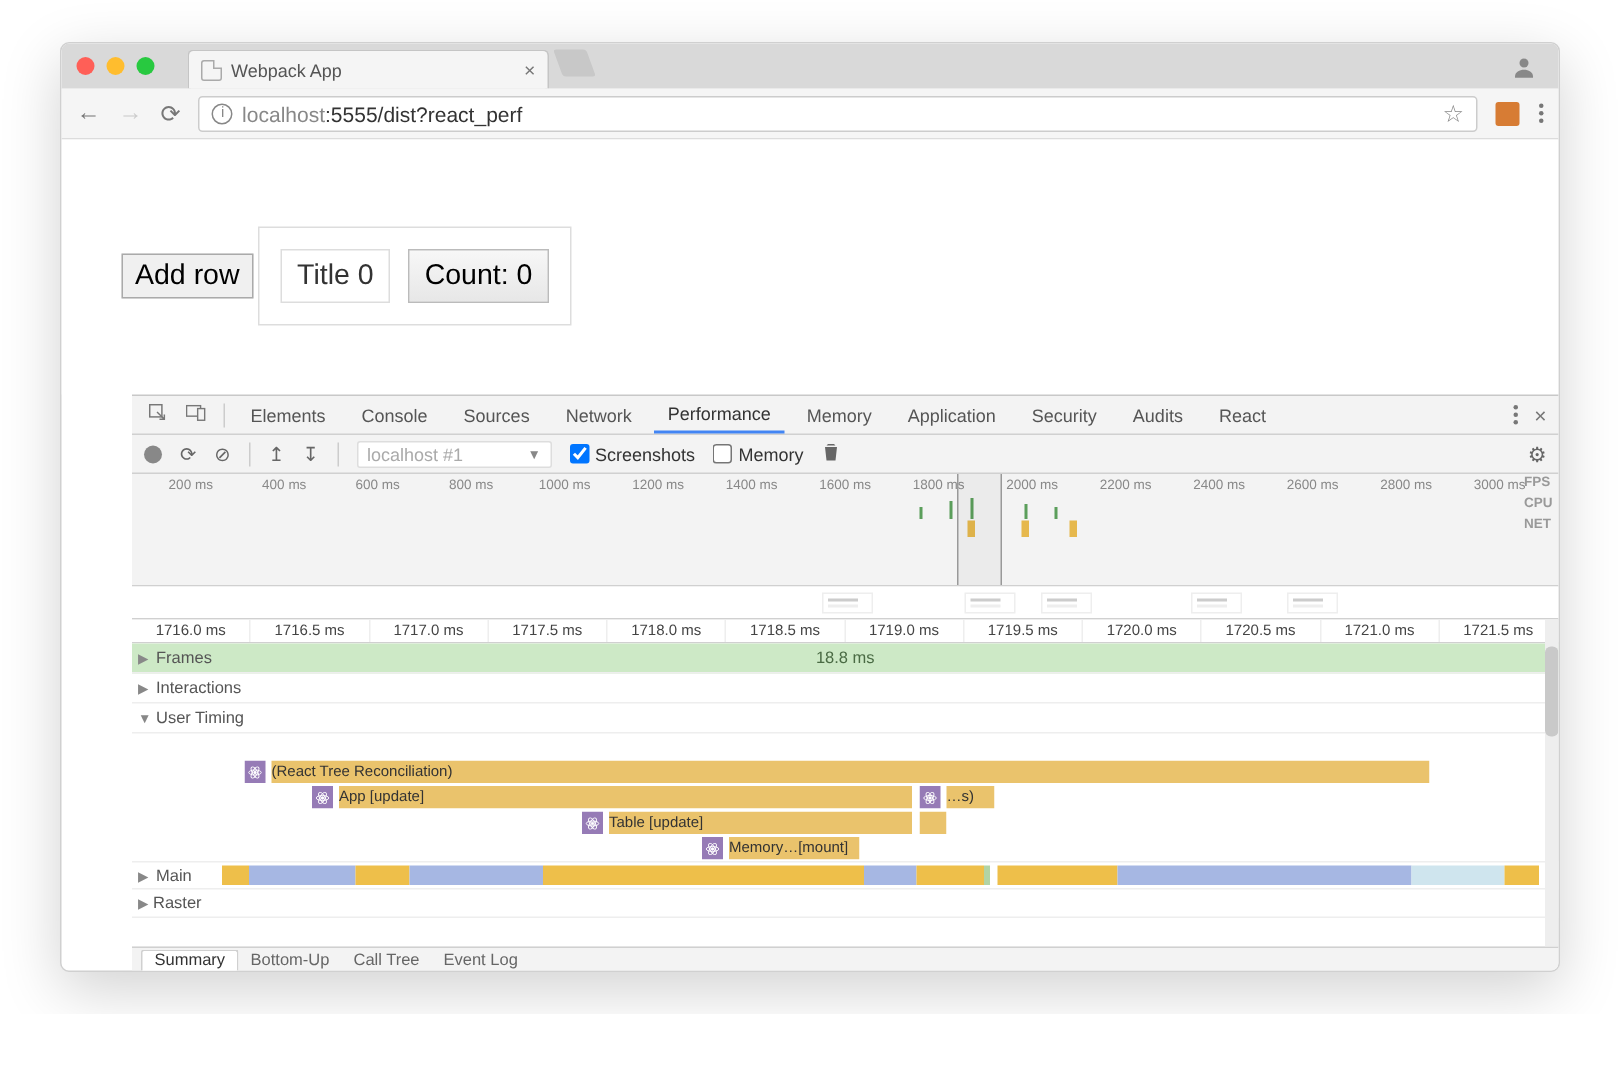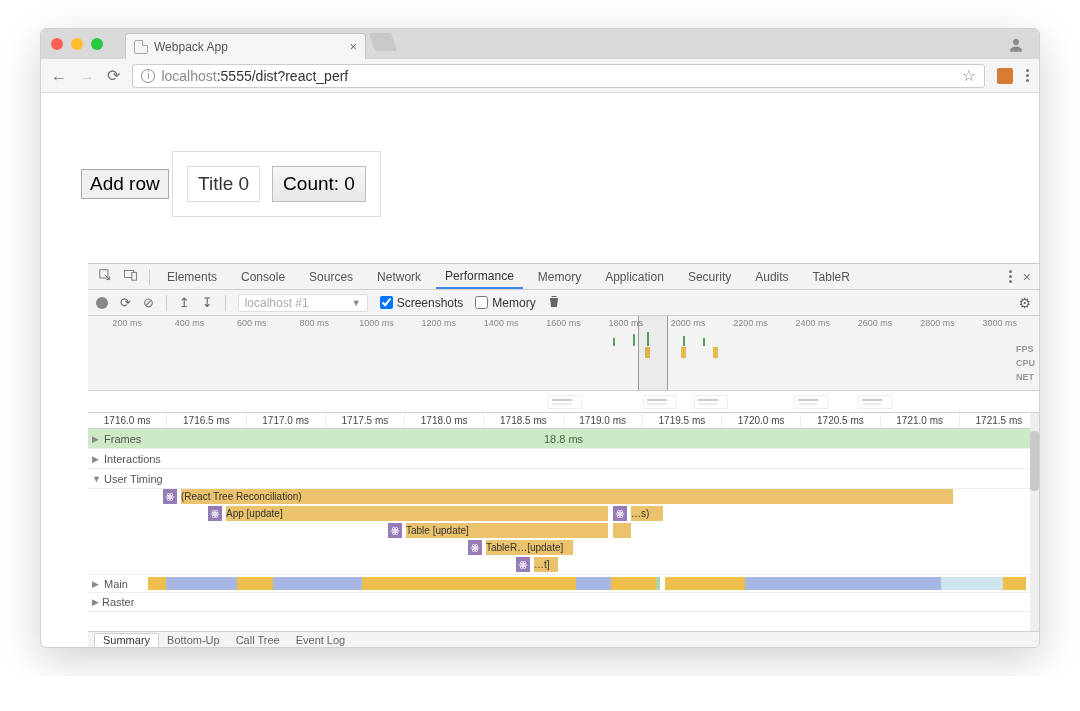--- a/index.html
+++ b/index.html
@@ -55,21 +55,21 @@
   .dropdown { display: flex; align-items: center; gap: 16px; color: #999; border: 1px solid #ddd; padding: 1px 6px; border-radius: 2px; width: 130px; background: #fff; }
   .dropdown .dd-label { flex: 1; color: #aaa; }
   .dropdown .caret { font-size: 9px; color: #888; }
   .chk { display: flex; align-items: center; gap: 4px; }
   .chk input { width: 13px; height: 13px; margin: 0; }
   .gear { margin-left: auto; font-size: 14px; color: #666; }
 
   .overview { height: 75px; background: #f3f3f3; border-bottom: 1px solid #d0d0d0; position: relative; font-size: 9px; color: #888; }
   .ov-ticks { display: flex; padding: 2px 8px 0 8px; position: relative; height: 11px; }
   .ov-ticks span { flex: 1; text-align: center; }
-  .ov-labels { position: absolute; right: 4px; top: 28px; display: flex; flex-direction: column; gap: 4px; font-size: 9px; font-weight: bold; color: #999; }
+  .ov-labels { position: absolute; right: 4px; top: 0; display: flex; flex-direction: column; gap: 4px; font-size: 9px; font-weight: bold; color: #999; }
   .ov-window { position: absolute; left: 550px; top: 0; bottom: 0; width: 30px; border-left: 1px solid #999; border-right: 1px solid #999; background: rgba(0,0,0,0.03); pointer-events: none; }
   .ov-spikes { position: absolute; left: 525px; top: 20px; width: 140px; height: 40px; }
   .ov-spikes .sp { position: absolute; bottom: 30px; width: 2px; background: #5b9e5b; }
   .ov-spikes .sy { position: absolute; bottom: 18px; width: 5px; height: 11px; background: #e6b84d; }
 
   .minimap { height: 22px; background: #fff; border-bottom: 1px solid #d0d0d0; display: flex; position: relative; }
   .minimap .mini { position: absolute; top: 4px; width: 34px; height: 14px; background: #fff; border: 1px solid #eee; }
   .minimap .mini::after { content:''; position:absolute; left:3px; top:3px; width:20px; height:2px; background:#ccc; box-shadow: 0 4px 0 #eee; }
 
   .ticks { height: 16px; background: #fff; border-bottom: 1px solid #d0d0d0; display: flex; font-size: 10px; color: #444; }
@@ -77,21 +77,21 @@
 
   .lanes { background: #fff; font-size: 11px; position: relative; }
   .lane { height: 20px; border-bottom: 1px solid #eee; display: flex; align-items: center; padding-left: 4px; color: #555; position: relative; }
   .lane.frames { background: #cde9c6; }
   .lane .expander { width: 10px; color: #888; font-size: 9px; margin-right: 2px; }
   .lane .lane-label { width: 80px; }
   .frames-val { position: absolute; left: 50%; transform: translateX(-50%); color: #4a6b44; }
 
   .ut-rows { padding-left: 0; }
   .ut-row { height: 17px; position: relative; }
-  .bar { position: absolute; top: 0; height: 15px; display: flex; align-items: center; font-size: 10px; color: #333; white-space: nowrap; overflow: hidden; }
+  .bar { position: absolute; top: 18px; height: 15px; display: flex; align-items: center; font-size: 10px; color: #333; white-space: nowrap; overflow: hidden; }
   .bar .bcap { width: 14px; height: 15px; background: #967bb6; display: inline-flex; align-items: center; justify-content: center; margin-right: 4px; flex-shrink: 0; }
   .bar .bcap svg { width: 10px; height: 10px; }
   .bar-body { background: #eac36c; height: 15px; display: flex; align-items: center; padding-right: 6px; flex: 1; }
 
   .mainlane { height: 19px; background: #fff; border-top: 1px solid #eee; border-bottom: 1px solid #eee; display: flex; align-items: center; position: relative; padding-left: 4px;}
   .mainlane .expander { width: 10px; color: #888; font-size: 9px; }
   .mainlane .lane-label { margin-left: 2px; color: #555; font-size: 11px; }
   .main-segs { position: absolute; left: 60px; right: 0; top: 2px; bottom: 2px; }
   .seg { position: absolute; top: 0; bottom: 0; }
   .seg.y { background: #eebf4a; } .seg.b { background: #a6b7e3; } .seg.lb { background: #cfe5ee; } .seg.g { background: #b2d4a5; }
@@ -177,21 +177,21 @@
       <span style="width:1px;height:16px;background:#ccc;margin:0 2px;"></span>
       <span class="dtab">Elements</span>
       <span class="dtab">Console</span>
       <span class="dtab">Sources</span>
       <span class="dtab">Network</span>
       <span class="dtab active">Performance</span>
       <span class="dtab">Memory</span>
       <span class="dtab">Application</span>
       <span class="dtab">Security</span>
       <span class="dtab">Audits</span>
-      <span class="dtab">TableR</span>
+      <span class="dtab">React</span>
       <div class="rightset">
         <div class="kebab-v">
             <span></span>
             <span></span>
             <span></span>
           </div>
         <span class="close-x">×</span>
       </div>
     </div>
 
@@ -356,21 +356,21 @@
           <div class="ut-row">
               <div class="bar" style="left:380px;width:105px">
                 <span class="bcap">
                   <svg viewBox="0 0 24 24" fill="none" stroke="#fff" stroke-width="1.5">
                     <circle cx="12" cy="12" r="2" fill="#fff"></circle>
                     <ellipse cx="12" cy="12" rx="10" ry="4"></ellipse>
                     <ellipse cx="12" cy="12" rx="10" ry="4" transform="rotate(60 12 12)"></ellipse>
                     <ellipse cx="12" cy="12" rx="10" ry="4" transform="rotate(-60 12 12)"></ellipse>
                   </svg>
                 </span>
-                <span class="bar-body">TableR…[update]</span>
+                <span class="bar-body">Memory…[mount]</span>
               </div>
             </div>
           <div class="ut-row">
               <div class="bar" style="left:428px;width:42px">
                 <span class="bcap">
                   <svg viewBox="0 0 24 24" fill="none" stroke="#fff" stroke-width="1.5">
                     <circle cx="12" cy="12" r="2" fill="#fff"></circle>
                     <ellipse cx="12" cy="12" rx="10" ry="4"></ellipse>
                     <ellipse cx="12" cy="12" rx="10" ry="4" transform="rotate(60 12 12)"></ellipse>
                     <ellipse cx="12" cy="12" rx="10" ry="4" transform="rotate(-60 12 12)"></ellipse>

